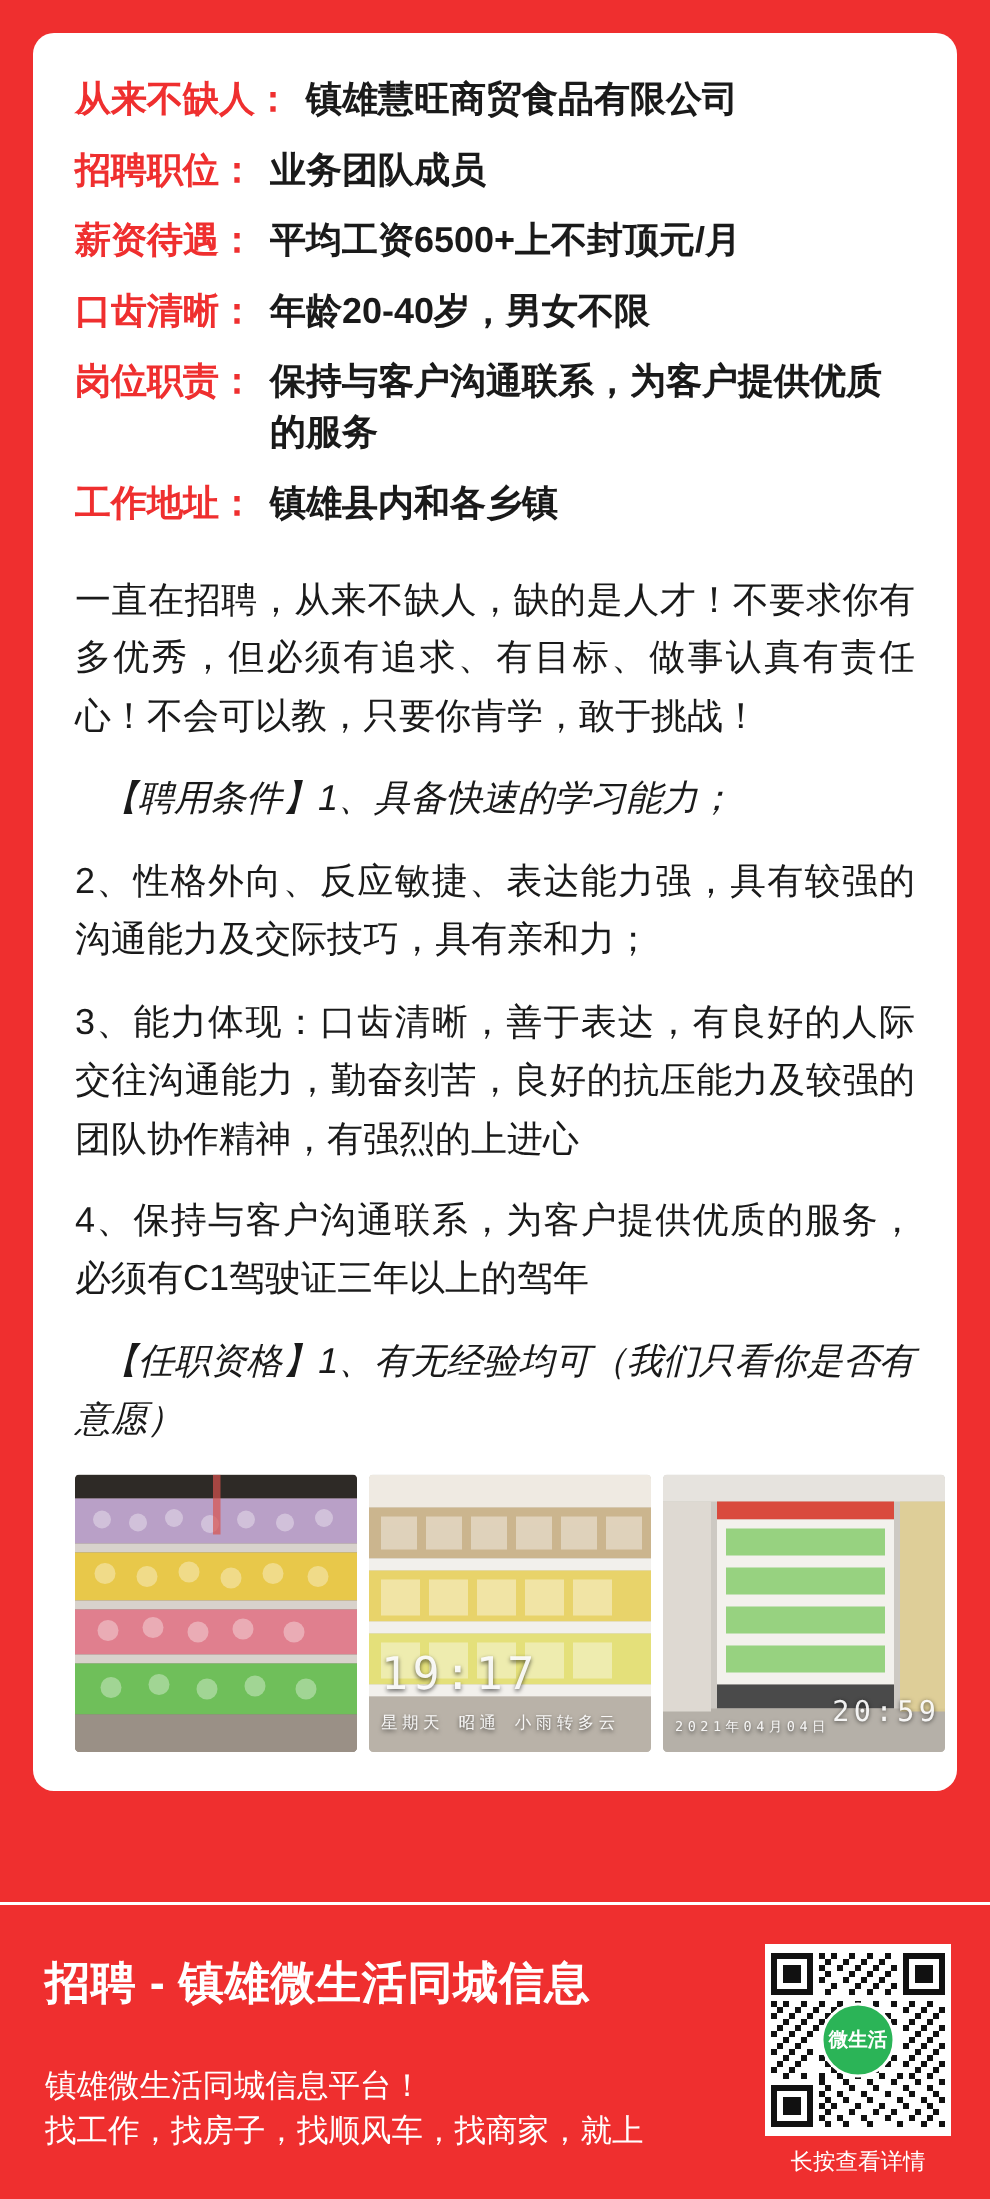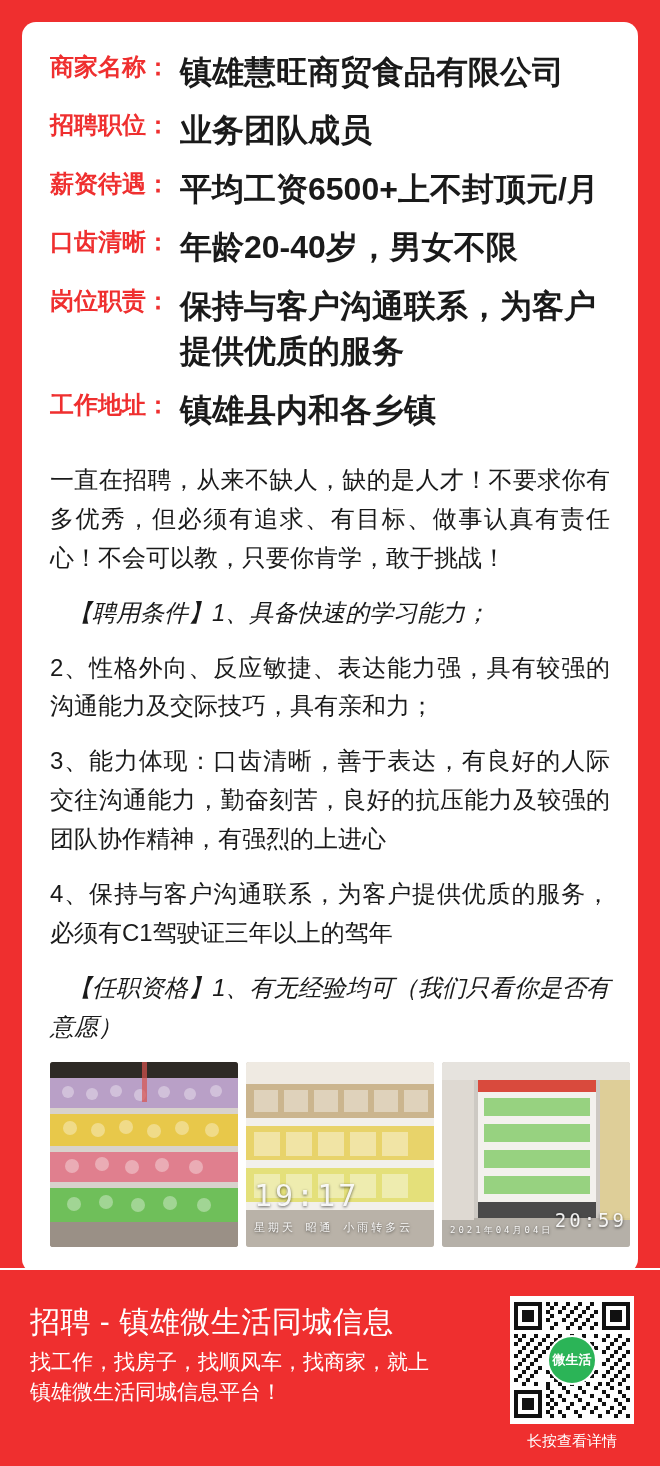--- a/index.html
+++ b/index.html
@@ -70,21 +70,21 @@
   }
   .kv-colon {
     color: #ef2f2f;
     font-size: 24px;
     font-weight: bold;
     margin-right: 10px;
     flex: 0 0 auto;
   }
   .kv-val {
     color: #1a1a1a;
-    font-size: 32px;
+    font-size: 24px;
     font-weight: bold;
     flex: 1 1 auto;
   }
 
   
   .para {
     color: #1a1a1a;
     font-size: 24px;
     line-height: 1.62;
     margin: 0 0 16px 0;
@@ -152,22 +152,22 @@
     padding: 26px 22px 0 30px;
     display: flex;
     align-items: flex-start;
     justify-content: space-between;
     border-top: 2px solid #ffffff;
   }
   .footer-text { padding-top: 6px; }
   .footer-title {
     color: #ffffff;
     font-size: 30px;
-    font-weight: normal;
-    margin-bottom: 4px;
+    font-weight: bold;
+    margin-bottom: 33px;
     letter-spacing: 0.5px;
   }
   .footer-line {
     color: #ffffff;
     font-size: 21px;
     line-height: 1.45;
   }
   .qr-block {
     width: 132px;
     flex: 0 0 auto;
@@ -212,21 +212,21 @@
 <body>
 
 <div class="poster">
 
   <div class="card">
 
 
     <div class="kv-list">
 
       <div class="kv-row">
-        <span class="kv-key">商家名称</span>
+        <span class="kv-key">从来不缺人</span>
         <span class="kv-colon">：</span>
         <span class="kv-val">镇雄慧旺商贸食品有限公司</span>
       </div>
 
       <div class="kv-row">
         <span class="kv-key">招聘职位</span>
         <span class="kv-colon">：</span>
         <span class="kv-val">业务团队成员</span>
       </div>
 
@@ -361,22 +361,22 @@
         <span class="ts ts-tiny">2021年04月04日</span>
       </div>
 
     </div>
 
   </div>
 
   <div class="footer">
     <div class="footer-text">
       <div class="footer-title">招聘 - 镇雄微生活同城信息</div>
+      <div class="footer-line">镇雄微生活同城信息平台！</div>
       <div class="footer-line">找工作，找房子，找顺风车，找商家，就上</div>
-      <div class="footer-line">镇雄微生活同城信息平台！</div>
     </div>
     <div class="qr-block">
       <div class="qr">
         <svg class="qr-canvas" viewBox="0 0 29 29" shape-rendering="crispEdges" aria-hidden="true">
           <rect width="29" height="29" fill="#ffffff"></rect>
           <g fill="#111111">
             <rect x="0" y="0" width="7" height="1"></rect>
               <rect x="0" y="6" width="7" height="1"></rect>
             <rect x="0" y="0" width="1" height="7"></rect>
               <rect x="6" y="0" width="1" height="7"></rect>

